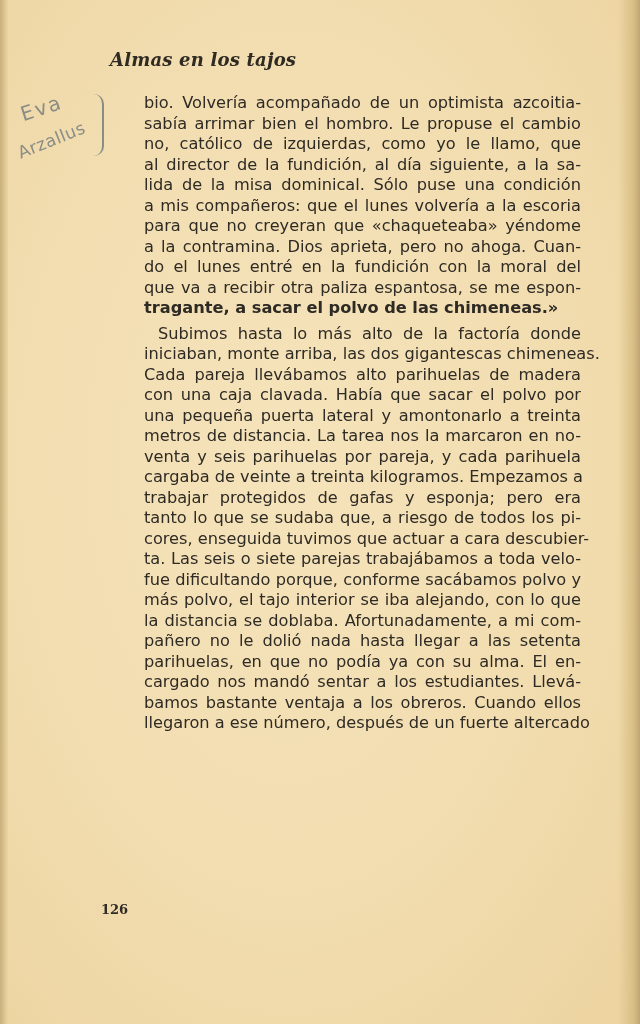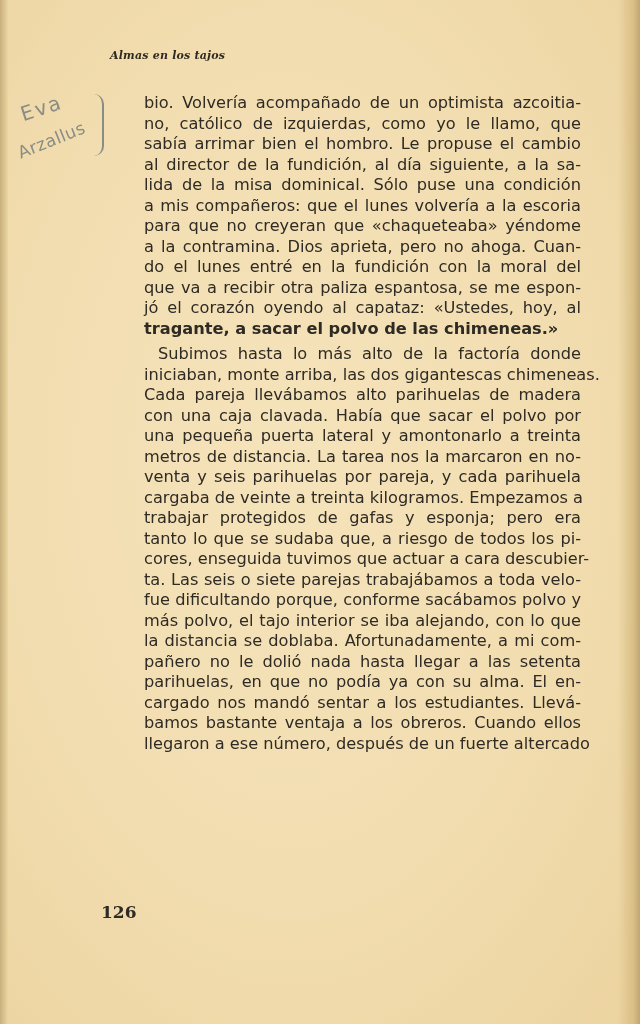--- a/index.html
+++ b/index.html
@@ -17,37 +17,37 @@
     position: absolute; left: 0; top: 0; width: 8px; height: 1024px;
     background: linear-gradient(to right, #c9b07e, #ead69f);
   }
   .right-edge {
     position: absolute; right: 0; top: 0; width: 22px; height: 1024px;
     background: linear-gradient(to right, rgba(236,211,159,0), #d9bf86 70%, #bfa572);
   }
   .running-head {
     position: absolute; left: 110px; top: 49px;
     font-family: "DejaVu Serif", serif; font-style: italic; font-weight: bold;
-    font-size: 11px; color: #2f2a22; letter-spacing: 0.2px;
+    font-size: 18px; color: #2f2a22; letter-spacing: 0.2px;
   }
   .body-text {
     position: absolute; left: 108px; top: 93px; width: 473px;
     font-family: "DejaVu Sans", sans-serif; font-size: 16.2px;
     line-height: 20.5px; color: #2e2a24;
   }
   .line {
     display: block; text-align: justify; text-align-last: justify;
     white-space: nowrap; overflow: visible; height: 20.5px; margin-left: 36px;
   }
   .line.last { text-align-last: left; font-weight: bold; }
   .line.indent { padding-left: 14px; }
   .line.gap { margin-top: 5px; }
   .page-number {
     position: absolute; left: 101px; top: 902px;
-    font-family: "DejaVu Serif", serif; font-weight: bold; font-size: 17px;
+    font-family: "DejaVu Serif", serif; font-weight: bold; font-size: 13px;
     color: #2e2a24;
   }
   .handwriting {
     position: absolute; left: 14px; top: 96px; width: 100px; height: 80px;
   }
   .hw-line1 {
     position: absolute; left: 6px; top: 0px;
     font-family: "DejaVu Sans", sans-serif; font-size: 20px; color: #8a8d85;
     transform: rotate(-18deg); letter-spacing: 2px;
   }
@@ -72,30 +72,29 @@
 
   <div class="handwriting">
     <div class="hw-line1">Eva</div>
     <div class="hw-line2">Arzallus</div>
     <div class="hw-bracket"></div>
   </div>
 
   <div class="body-text" id="body-text">
       <div>
         <span class="line">bio. Volvería acompañado de un optimista azcoitia-</span>
+        <span class="line">sabía arrimar bien el hombro. Le propuse el cambio</span>
         <span class="line">no, católico de izquierdas, como yo le llamo, que</span>
-        <span class="line">sabía arrimar bien el hombro. Le propuse el cambio</span>
         <span class="line">al director de la fundición, al día siguiente, a la sa-</span>
         <span class="line">lida de la misa dominical. Sólo puse una condición</span>
         <span class="line">a mis compañeros: que el lunes volvería a la escoria</span>
         <span class="line">para que no creyeran que «chaqueteaba» yéndome</span>
         <span class="line">a la contramina. Dios aprieta, pero no ahoga. Cuan-</span>
         <span class="line">do el lunes entré en la fundición con la moral del</span>
         <span class="line">que va a recibir otra paliza espantosa, se me espon-</span>
-        <span class="line">jó el corazón oyendo al capataz: «Ustedes, hoy, al</span>
         <span class="line last">tragante, a sacar el polvo de las chimeneas.»</span>
       </div>
       <div>
         <span class="line indent gap">Subimos hasta lo más alto de la factoría donde</span>
         <span class="line">iniciaban, monte arriba, las dos gigantescas chimeneas.</span>
         <span class="line">Cada pareja llevábamos alto parihuelas de madera</span>
         <span class="line">con una caja clavada. Había que sacar el polvo por</span>
         <span class="line">una pequeña puerta lateral y amontonarlo a treinta</span>
         <span class="line">metros de distancia. La tarea nos la marcaron en no-</span>
         <span class="line">venta y seis parihuelas por pareja, y cada parihuela</span>

